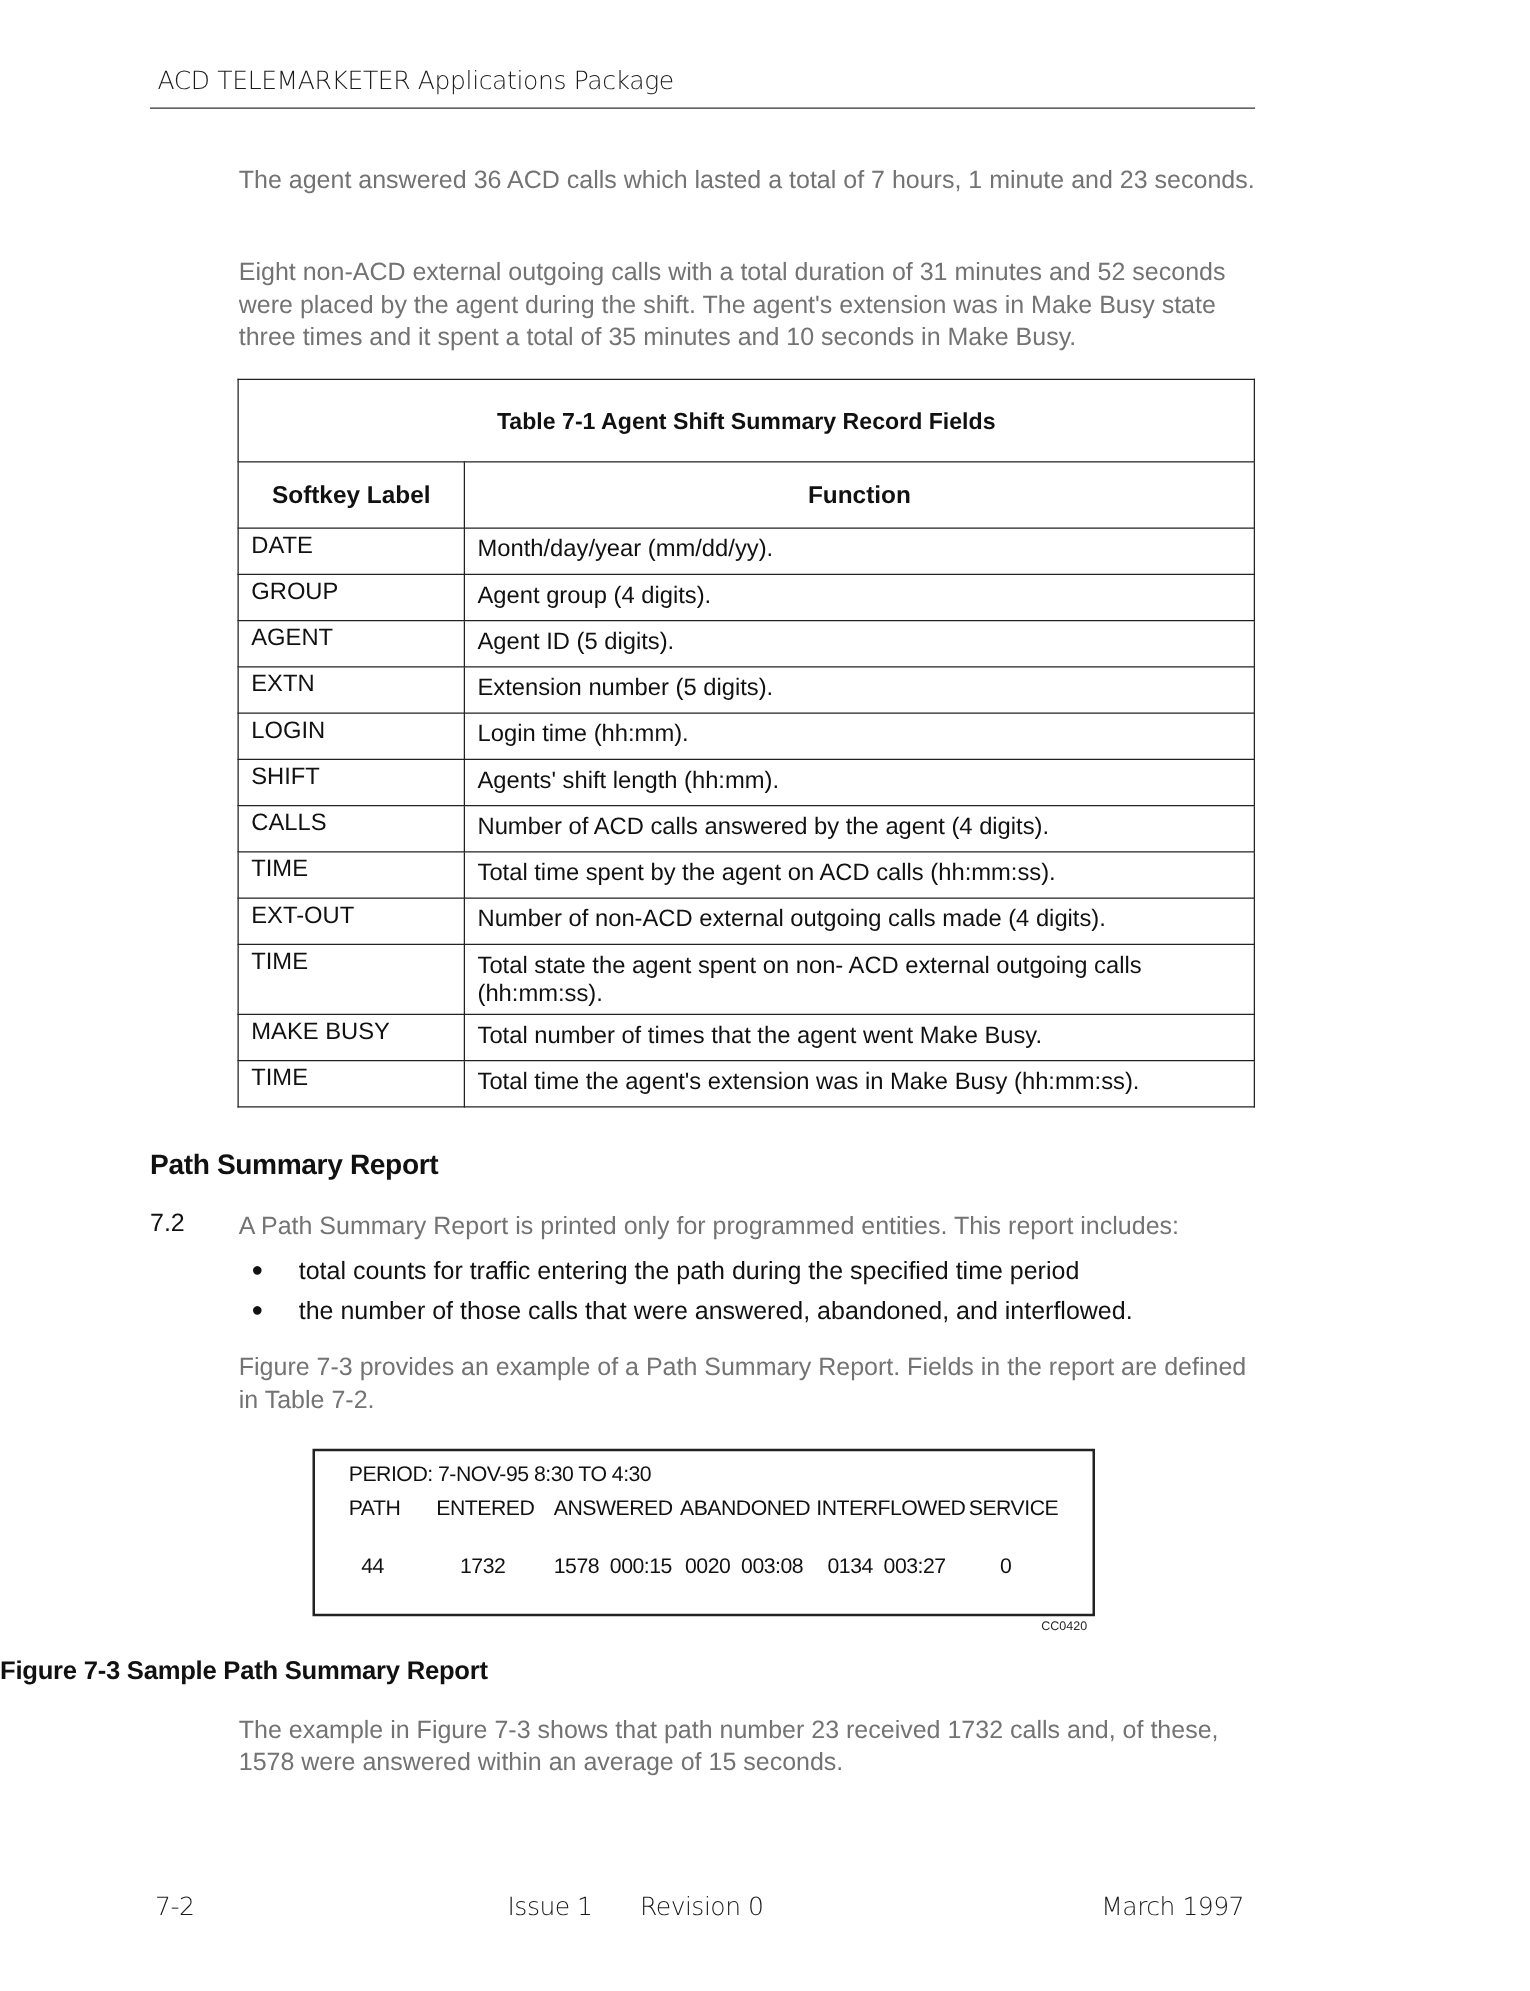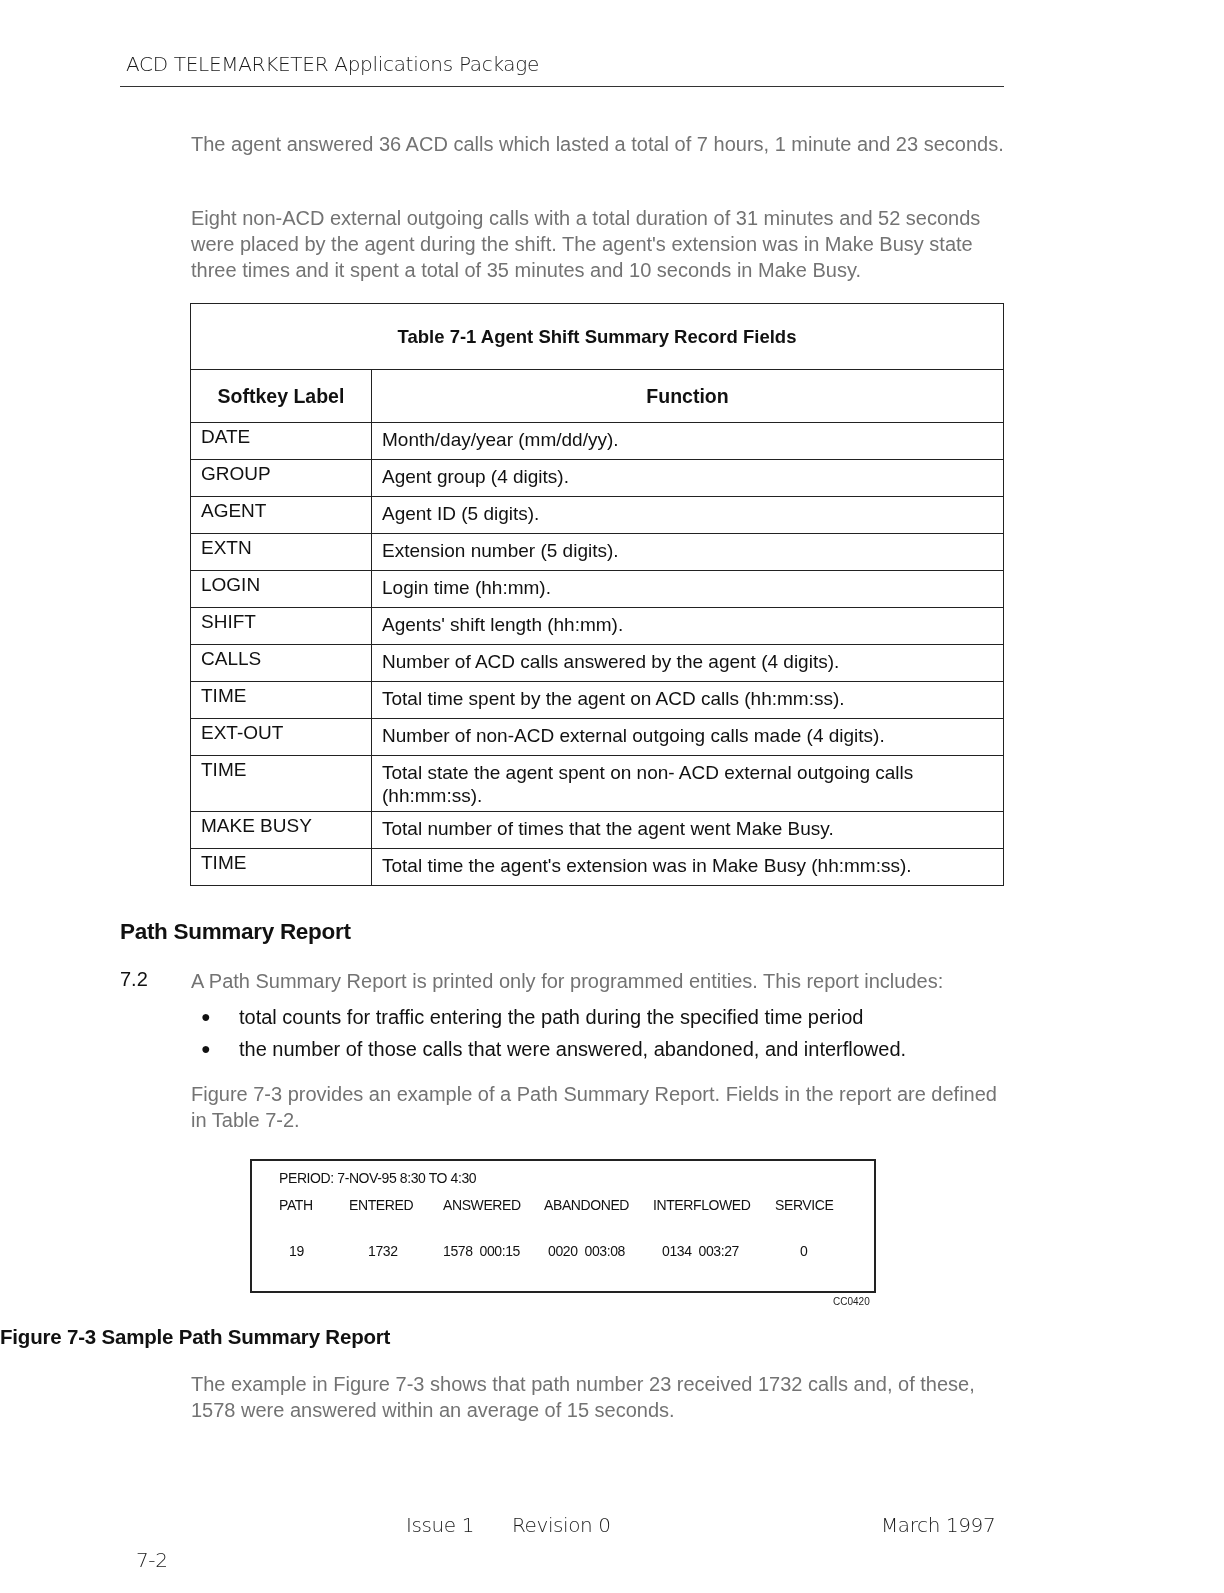--- a/index.html
+++ b/index.html
@@ -44,41 +44,41 @@
     .para-num { left: 120px; top: 968px; font-size: 20px; }
     .p3 { top: 968px; }
     .bullets { left: 196px; top: 1001px; width: 810px; font-size: 20px; }
     .bullet-item { display: flex; height: 32px; align-items: center; }
     .bullet-dot { width: 38px; font-size: 16px; padding-left: 5px; }
     .p4 { top: 1081px; }
 
     .report-box {
       left: 250px; top: 1159px; width: 622px; height: 130px;
       border: 2px solid #222; border-bottom-width: 2.5px;
-      font-size: 14px; font-family: "Liberation Sans", sans-serif;
+      font-size: 17px; font-family: "Liberation Sans", sans-serif;
       letter-spacing: -0.4px; transform-origin: left top; text-decoration: underline;
     }
     .report-period { position: absolute; left: 27px; top: 9px; }
     .report-row { position: absolute; left: 0; width: 100%; }
     .report-row span { position: absolute; white-space: nowrap; }
     .rr-head { top: 36px; }
     .rr-data { top: 82px; }
     .fig-code { left: 833px; top: 1296px; font-size: 10px; color: #222; }
 
     .figure-caption {
       left: 0; width: 1126px; text-align: left; top: 1325px;
       font-size: 20.5px; font-weight: bold; letter-spacing: -0.2px;
     }
     .p5 { top: 1371px; }
 
     .footer {
       top: 1513px; font-size: 20px; color: #1a1a1a;
       font-family: "DejaVu Sans", sans-serif; font-weight: 300; letter-spacing: -0.4px;
     }
-    .f-page { left: 136px; margin-top: 35px; }
+    .f-page { left: 124px; }
     .f-issue { left: 406px; }
     .f-rev { left: 512px; }
     .f-date { left: 881px; }
   </style>
 </head>
 <body>
 
 <div class="abs running-head">ACD TELEMARKETER Applications Package</div>
 <div class="abs head-rule"></div>
 
@@ -166,21 +166,21 @@
   <div class="report-period">PERIOD: 7-NOV-95 8:30 TO 4:30</div>
   <div class="report-row rr-head">
     <span style="left:27px">PATH</span>
     <span style="left:97px">ENTERED</span>
     <span style="left:191px">ANSWERED</span>
     <span style="left:292px">ABANDONED</span>
     <span style="left:401px">INTERFLOWED</span>
     <span style="left:523px">SERVICE</span>
   </div>
   <div class="report-row rr-data">
-    <span style="left:37px">19</span>
+    <span style="left:37px">44</span>
     <span style="left:116px">1732</span>
     <span style="left:191px; white-space:pre">1578  000:15</span>
     <span style="left:296px; white-space:pre">0020  003:08</span>
     <span style="left:410px; white-space:pre">0134  003:27</span>
     <span style="left:548px">0</span>
   </div>
 </div>
 <div class="abs fig-code">CC0420</div>
 
 <div class="abs figure-caption">Figure 7-3  Sample Path Summary Report</div>

